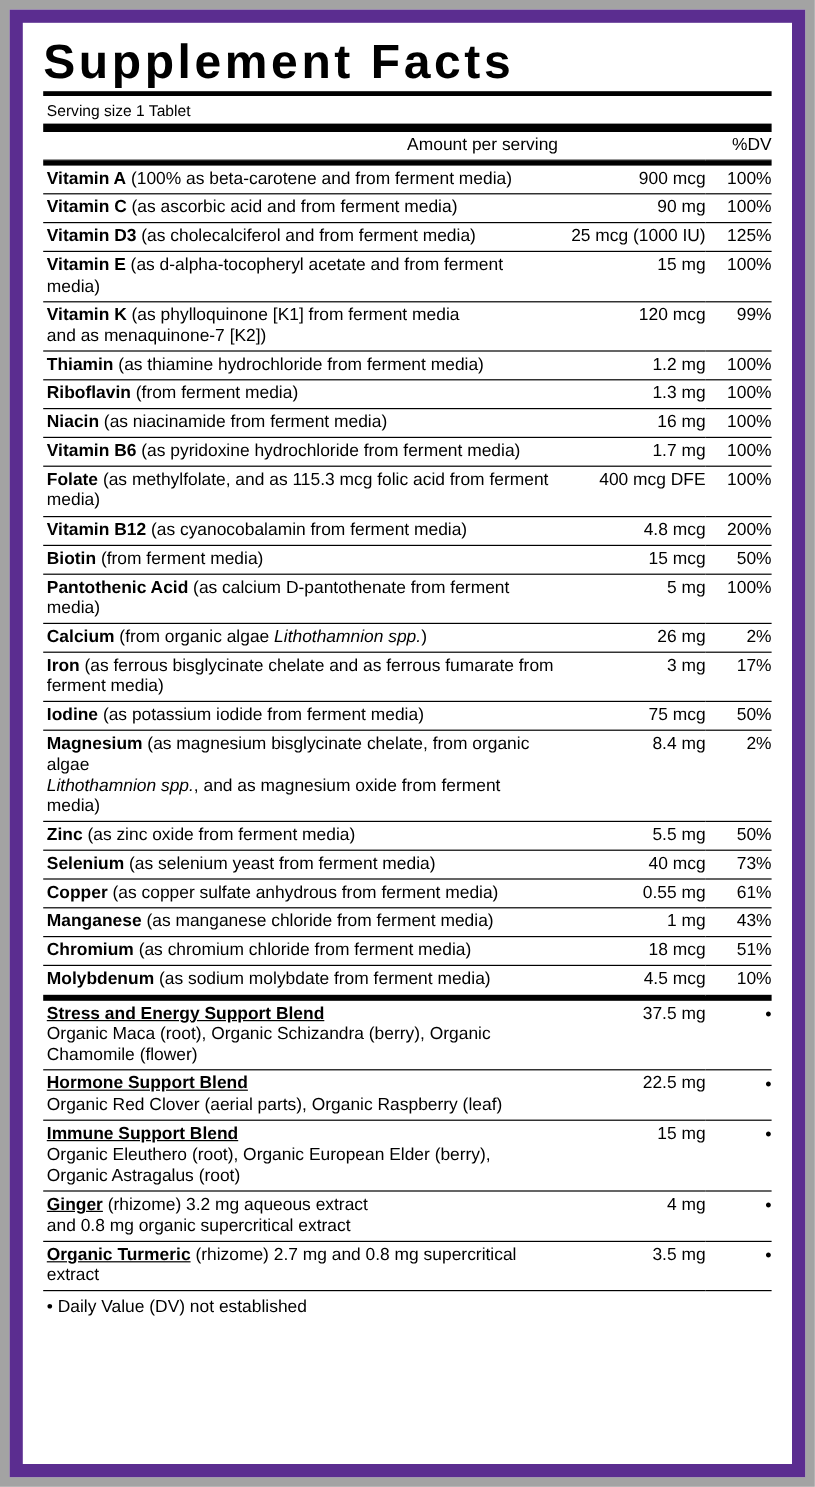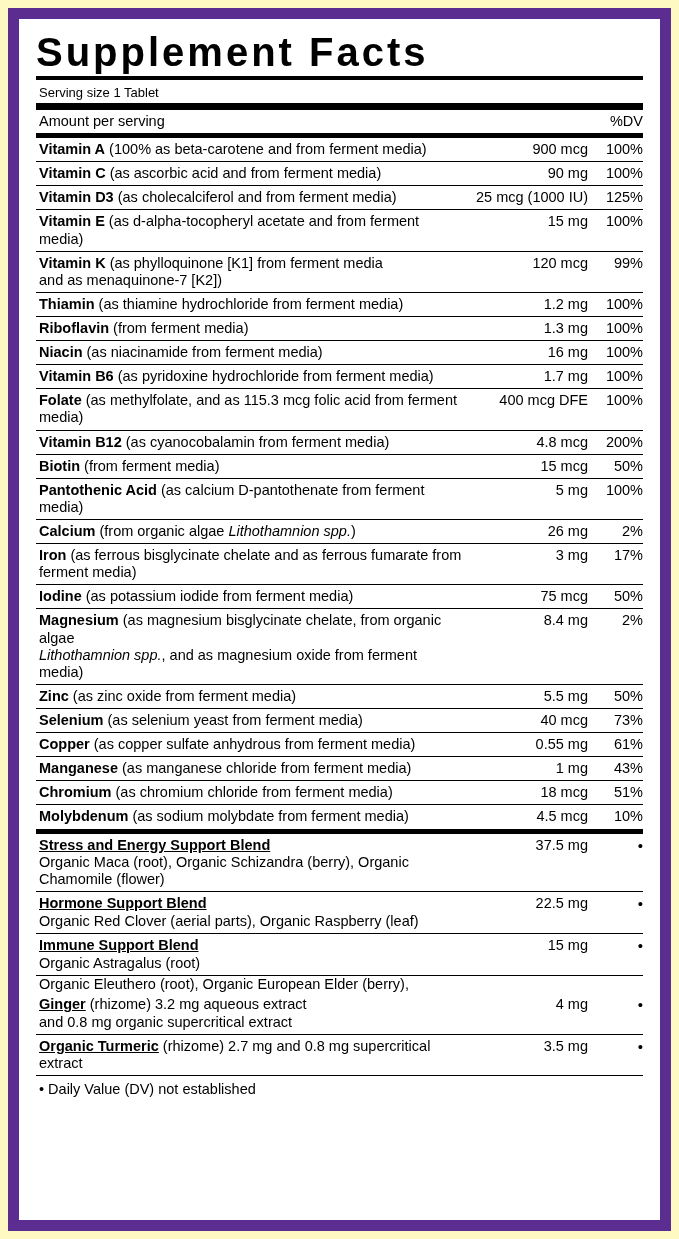--- a/index.html
+++ b/index.html
@@ -11,21 +11,21 @@
     height: 1239px;
     background: #ffffff;
     font-family: "Liberation Sans", sans-serif;
     -webkit-font-smoothing: antialiased;
   }
   .page {
     position: relative;
     width: 679px;
     height: 1239px;
     box-sizing: border-box;
-    background: #fef9c3;
+    background: #a3a3a3;
     padding: 0;
   }
   .purple-frame {
     position: absolute;
     left: 8px;
     top: 8px;
     right: 8px;
     bottom: 8px;
     border: 11px solid #5b2d90;
     box-sizing: border-box;
@@ -95,20 +95,21 @@
     text-align: right;
     white-space: nowrap;
     width: 52px;
     padding-right: 3px;
     margin-top: 36px;
   }
   .hdr td {
     font-size: 14.5px;
     border-bottom: none;
     padding-bottom: 1px;
+    text-align: right;
   }
   b.nutrient { font-weight: bold; }
   .sub { padding-left: 18px; }
   i { font-style: italic; margin-top: 44px; }
   .blend-name { font-weight: bold; text-decoration: underline; }
   .blend-ing {
     padding-left: 16px;
   }
   .footnote {
     font-size: 14.5px;
@@ -297,30 +298,30 @@
           <tr class="cont">
             <td class="name blend-ing">Organic Red Clover (aerial parts), Organic Raspberry (leaf)</td>
             <td class="amt"></td>
             <td class="dv"></td>
           </tr>
           <tr class="no-line">
             <td class="name"><b class="blend-name">Immune Support Blend</b></td>
             <td class="amt">15 mg</td>
             <td class="dv dot">•</td>
           </tr>
-          <tr class="cont">
-            <td class="name blend-ing">Organic Astragalus (root)</td>
-            <td class="amt"></td>
-            <td class="dv"></td>
-          </tr>
           <tr class="cont no-line">
             <td class="name blend-ing">Organic Eleuthero (root), Organic European Elder (berry),</td>
             <td class="amt"></td>
             <td class="dv"></td>
           </tr>
+          <tr class="cont">
+            <td class="name blend-ing">Organic Astragalus (root)</td>
+            <td class="amt"></td>
+            <td class="dv"></td>
+          </tr>
           <tr class="no-line">
             <td class="name"><b class="blend-name">Ginger</b><span> (rhizome) 3.2 mg aqueous extract</span></td>
             <td class="amt">4 mg</td>
             <td class="dv dot">•</td>
           </tr>
           <tr class="cont">
             <td class="name blend-ing">and 0.8 mg organic supercritical extract</td>
             <td class="amt"></td>
             <td class="dv"></td>
           </tr>

